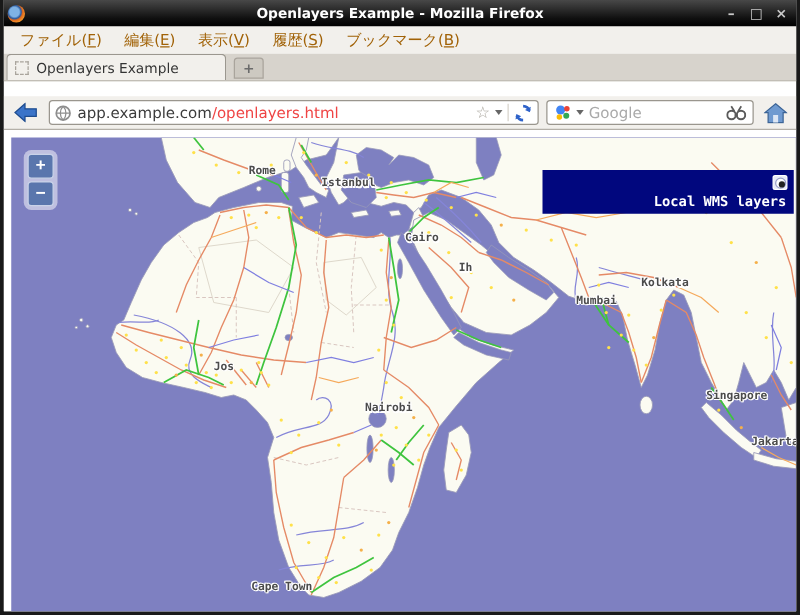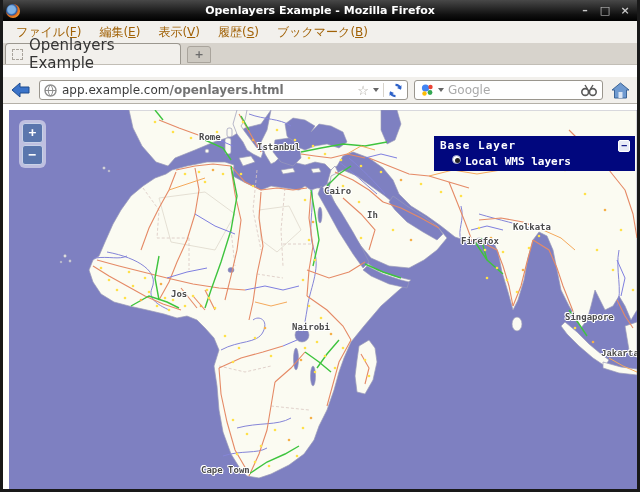--- a/index.html
+++ b/index.html
@@ -14,56 +14,56 @@
     background:radial-gradient(circle at 40% 40%, #7fb2e5 0 32%, #2b5a9e 45%, #e06a1f 55%, #f59a2a 75%, #b64c12 100%);}
   .title-text{position:absolute;left:0;right:0;text-align:center;}
   .win-controls{margin-left:auto;display:flex;gap:6px;padding-right:8px;z-index:2;}
   .win-btn{color:#c9c9c9;font-size:11px;font-weight:bold;width:14px;text-align:center;line-height:21px;cursor:default;}
   
   .menubar{height:22px;background:#f2f0ec;display:flex;align-items:center;padding-left:4px;font-size:12px;color:#a16207;}
   .menu-item{padding:0 9px;line-height:22px;}
   
   .tabbar{height:22px;background:#d7d3cc;display:flex;align-items:flex-end;padding-left:2px;border-bottom:1px solid #c2beb6;}
   .tab{width:176px;height:21px;background:#f2f0ec;border:1px solid #9b978f;border-bottom:none;
-    border-radius:4px 4px 0 0;display:flex;align-items:center;padding:0 6px;font-size:15px;color:#333;}
+    border-radius:4px 4px 0 0;display:flex;align-items:center;padding:0 6px;font-size:11px;color:#333;}
   .tab-favicon{width:11px;height:11px;border:1px dashed #a9a49c;margin-right:6px;flex:0 0 auto;}
   .newtab-btn{width:24px;height:17px;margin-left:6px;margin-bottom:1px;background:#cdc9c1;border:1px solid #a9a49c;
     border-radius:3px 3px 0 0;color:#6b6b6b;font-size:11px;font-weight:bold;text-align:center;line-height:15px;}
   
   .navbar{height:27px;background:#f2f0ec;border-bottom:1px solid #b4b0a8;display:flex;align-items:center;padding:0 6px;gap:6px;margin-top:12px;}
   .back-btn{width:24px;height:20px;display:flex;align-items:center;justify-content:center;}
   .urlbar{flex:1;height:20px;background:#fff;border:1px solid #9a968e;border-radius:3px;display:flex;align-items:center;
     padding:0 4px;font-size:12px;min-width:0;}
   .url-host{color:#3b3b3b;}
-  .url-path{color:#737373;font-weight:bold;}
+  .url-path{color:#ef4444;}
   .url-right{margin-left:auto;display:flex;align-items:center;gap:4px;}
   .star{color:#aaa69e;font-size:13px;line-height:1;}
   .chev{width:0;height:0;border-left:3.5px solid transparent;border-right:3.5px solid transparent;border-top:4px solid #666;}
   .sep{width:1px;height:14px;background:#d8d4cc;}
-  .searchbox{width:189px;height:20px;background:#fff;border:1px solid #9a968e;border-radius:3px;display:flex;
+  .searchbox{width:166px;height:20px;background:#fff;border:1px solid #9a968e;border-radius:3px;display:flex;
     align-items:center;padding:0 5px;font-size:12px;gap:4px;flex:0 0 auto;}
   .search-ph{color:#a9a9a9;flex:1;}
   .home-btn{width:22px;height:20px;display:flex;align-items:center;justify-content:center;}
   
   .content{height:398px;background:#fff;padding:6px 0 6px 6px;}
   .map{position:relative;width:628px;height:386px;background:#7e80c1;overflow:hidden;cursor:default;}
   .map svg.basemap{position:absolute;left:0;top:0;}
   .map-label{position:absolute;font-family:"DejaVu Sans Mono","Liberation Mono",monospace;font-weight:bold;
     font-size:9px;color:#4b4b4b;white-space:nowrap;
     text-shadow:1px 0 #fff,-1px 0 #fff,0 1px #fff,0 -1px #fff,1px 1px #fff,-1px -1px #fff;}
   .zoom-panel{position:absolute;left:10px;top:10px;background:rgba(255,255,255,.5);border-radius:6px;padding:3px;}
   .zoom-btn{width:21px;height:20px;background:#5a76ad;border:1px solid #c9d2e8;border-radius:3px;color:#fff;
     font-size:13px;font-weight:bold;text-align:center;line-height:18px;font-family:"DejaVu Sans Mono",monospace;}
   .zoom-btn + .zoom-btn{margin-top:2px;}
   .layer-panel{position:absolute;right:2px;top:26px;width:201px;height:35px;background:#01077e;color:#fff;
     font-family:"DejaVu Sans Mono","Liberation Mono",monospace;font-weight:bold;font-size:11px;padding:3px 6px;}
   .layer-title{letter-spacing:1px;}
   .layer-min{position:absolute;right:5px;top:4px;width:12px;height:12px;background:#e7eaf6;border:1px solid #fff;
     border-radius:2px;color:#01077e;font-size:10px;line-height:10px;text-align:center;font-weight:bold;}
-  .layer-row{display:flex;align-items:flex-start;gap:4px;margin:3px 0 0 12px;}
+  .layer-row{display:flex;align-items:flex-end;gap:4px;margin:3px 0 0 12px;flex-direction:column;}
   .radio{width:9px;height:9px;border-radius:50%;background:#fff;border:1px solid #9aa0c8;position:relative;flex:0 0 auto;}
   .radio.on::after{content:"";position:absolute;left:2px;top:2px;width:5px;height:5px;border-radius:50%;background:#222;}
 </style>
 </head>
 <body>
 
 <div class="window">
 
   <div class="titlebar">
     <span class="fx-icon"></span>
@@ -410,34 +410,33 @@
           </g>
       </svg>
 
       <div>
           <span class="map-label" style="left: 190px; top: 22px;">Rome</span>
           <span class="map-label" style="left: 248px; top: 32px; text-align: right;">Istanbul</span>
           <span class="map-label" style="left: 274px; top: 76px; margin-left: 41px;">Cairo</span>
           <span class="map-label" style="left: 358px; top: 100px;">Ih</span>
           <span class="map-label" style="left: 162px; top: 179px;">Jos</span>
           <span class="map-label" style="left: 283px; top: 212px;">Nairobi</span>
-          <span class="map-label" style="left: 452px; top: 126px;">Firefox</span>
+          <span class="map-label" style="left: 452px; top: 126px;">Mumbai</span>
           <span class="map-label" style="left: 504px; top: 112px;">Kolkata</span>
           <span class="map-label" style="left: 556px; top: 202px;">Singapore</span>
-          <span class="map-label" style="left: 592px; top: 239px; font-family: Liberation Mono, monospace;">Jakarta</span>
+          <span class="map-label" style="left: 592px; top: 239px;">Jakarta</span>
           <span class="map-label" style="left: 192px; top: 355px;">Cape Town</span>
         </div>
 
       <div class="zoom-panel">
         <div class="zoom-btn">+</div>
         <div class="zoom-btn">−</div>
       </div>
 
       <div class="layer-panel">
-        <div class="layer-title">Base Layer</div>
         <div class="layer-min">−</div>
         <div>
             <div class="layer-row">
               <span class="radio on"></span>
               <span>Local WMS layers</span>
             </div>
           </div>
       </div>
     </div>
   </div>

